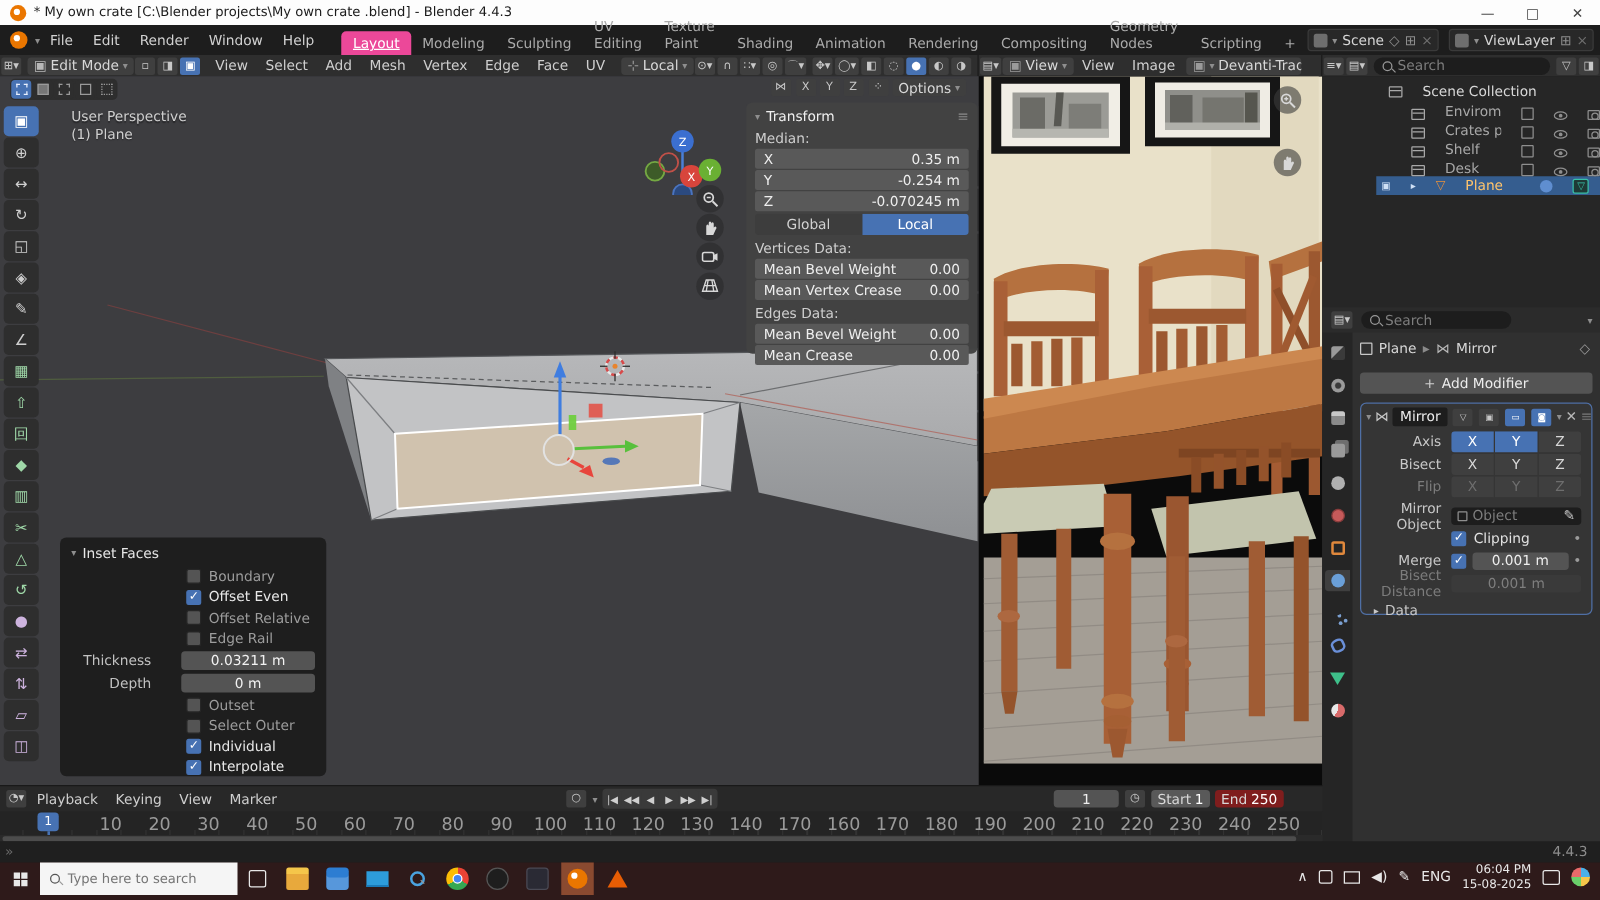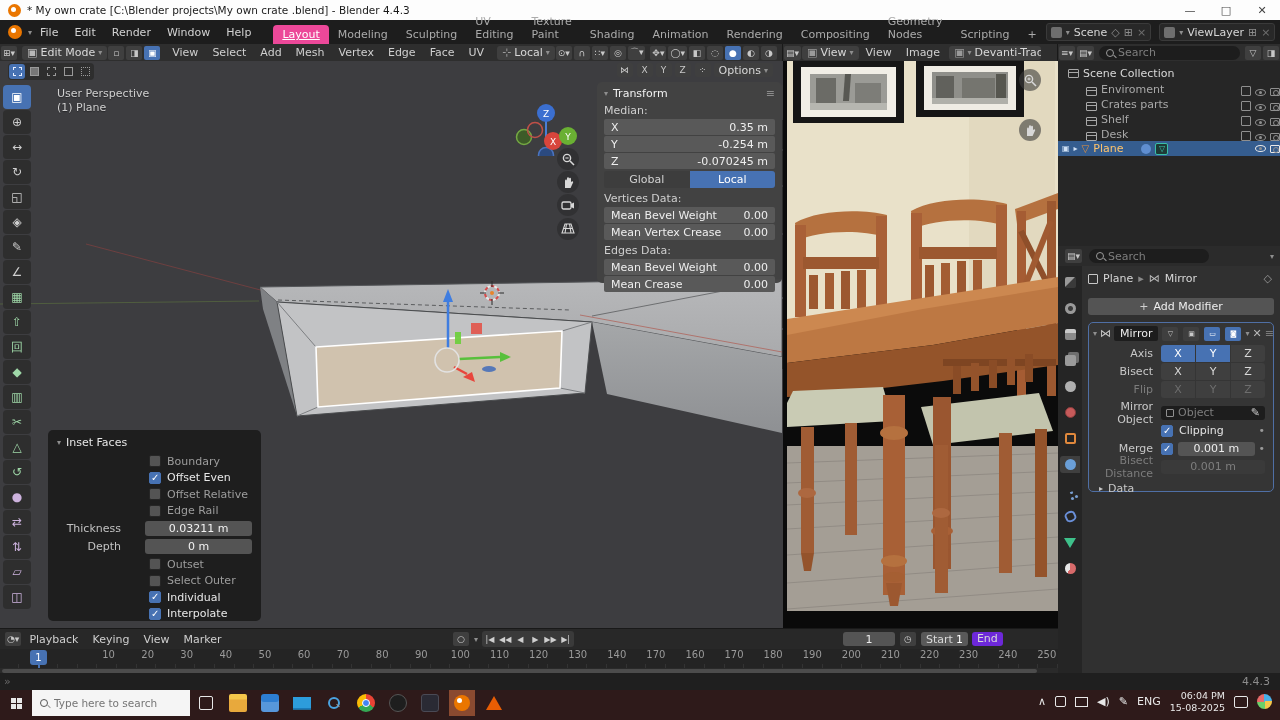--- a/index.html
+++ b/index.html
@@ -65,21 +65,21 @@
   .cb.on::after{content:"✓";position:absolute;left:1px;top:-1px;color:#fff;font-size:10px;}
   .ck-row .cklab{color:#9d9d9d;}
   .ck-row.on .cklab{color:#e8e8e8;}
   .fld-row{display:flex;align-items:center;height:17px;margin:1px 0;}
   .fld-row .flab{width:88px;text-align:right;padding-right:24px;color:#c2c2c2;}
   .fld{flex:1;background:#545454;border-radius:3px;height:15px;display:flex;align-items:center;justify-content:center;color:#f2f2f2;}
   
   #imgedit{position:absolute;left:783px;top:61px;width:275px;height:567px;background:#1c1c1c;overflow:hidden;}
   
   #outliner{position:absolute;left:1058px;top:61px;width:222px;height:185px;background:#262626;overflow:hidden;}
-  .ol-row{display:flex;align-items:center;height:15px;padding-left:10px;gap:4px;color:#c0c0c0;}
+  .ol-row{display:flex;align-items:center;height:15px;padding-left:10px;gap:16px;color:#c0c0c0;margin-left:43px;}
   .ol-row.child{padding-left:28px;color:#a8a8a8;align-items:flex-end;}
   .ol-row.sel{background:#355d8f;color:#fff;padding-left:4px;}
   .ol-name{flex:1;white-space:nowrap;overflow:hidden;}
   .ol-row.sel .ol-name{color:#ffc46c;flex:0 0 auto;}
   .col-icon{width:11px;height:9px;border:1px solid #a8a8a8;border-radius:1px;position:relative;flex:0 0 auto;}
   .col-icon::after{content:"";position:absolute;left:0;top:2px;width:100%;height:1px;background:#a8a8a8;}
   .eye-icon{width:11px;height:7px;border:1px solid #8f8f8f;border-radius:50%;position:relative;flex:0 0 auto;}
   .eye-icon::after{content:"";position:absolute;left:3px;top:1px;width:3px;height:3px;border-radius:50%;background:#8f8f8f;}
   .cam-icon{width:10px;height:8px;border:1px solid #8f8f8f;border-radius:1px;position:relative;flex:0 0 auto;}
   .cam-icon::after{content:"";position:absolute;left:2px;top:1px;width:4px;height:4px;border-radius:50%;border:1px solid #8f8f8f;}
@@ -104,22 +104,22 @@
   .dfld{flex:1;background:#545454;border-radius:3px;height:14px;display:flex;align-items:center;justify-content:center;color:#ededed;}
   .dfld.dark{background:#1d1d1d;color:#7e7e7e;justify-content:flex-start;padding:0 5px;gap:4px;}
   .dfld.dim{background:#3a3a3a;color:#7e7e7e;}
   #mod-panel{position:absolute;left:30px;top:76px;width:186px;height:170px;background:#353535;border:1px solid #4f6fa5;border-radius:5px;}
   .search-pill{display:flex;align-items:center;gap:4px;background:#1d1d1d;border-radius:9px;height:14px;padding:0 7px;color:#7e7e7e;flex:1;}
   .mag{width:8px;height:8px;border:1px solid #9a9a9a;border-radius:50%;position:relative;flex:0 0 auto;}
   .mag::after{content:"";position:absolute;left:6px;top:6px;width:4px;height:1px;background:#9a9a9a;transform:rotate(45deg);}
   
   #timeline{position:absolute;left:0;top:628px;width:1058px;height:45px;background:#282828;border-top:1px solid #191919;}
   #tl-header{position:absolute;left:0;top:0;width:100%;height:20px;display:flex;align-items:center;}
-  #ruler{position:absolute;left:0;top:20px;width:100%;height:19px;background:#242424;display:flex;padding-left:89px;color:#9a9a9a;font-size:10px;
-    background-image:repeating-linear-gradient(90deg,#333 0 1px,transparent 1px 19.6px);background-position:18px bottom;background-size:100% 4px;background-repeat:repeat-x;}
+  #ruler{position:absolute;left:0;top:20px;width:100%;height:19px;background:#242424;display:flex;padding-left:69px;color:#9a9a9a;font-size:14px;
+    background-image:repeating-linear-gradient(90deg,#333 0 1px,transparent 1px 19.6px);background-position:18px bottom;background-size:100% 4px;background-repeat:repeat-x;align-items:flex-end;}
   .tick{width:39.1px;text-align:center;flex:0 0 auto;}
   #playhead-badge{position:absolute;left:30px;top:21px;width:17px;height:15px;background:#4772b3;border-radius:3px;color:#fff;display:flex;align-items:center;justify-content:center;font-size:10px;}
   #playhead-line{position:absolute;left:38px;top:36px;width:1.5px;height:9px;background:#4772b3;}
   .transport{display:flex;gap:1px;background:#3a3a3a;border-radius:3px;padding:1px;}
   .tpbtn{min-width:14px;height:14px;background:#3a3a3a;border-radius:2px;color:#cfcfcf;font-size:8px;display:flex;align-items:center;justify-content:center;padding:0 1px;}
   #tl-scroll{position:absolute;left:0;top:39px;width:100%;height:6px;background:#2a2a2a;}
   #tl-scroll .handle{position:absolute;left:2px;top:1px;width:1035px;height:4px;border-radius:2px;background:#4c4c4c;}
   
   #statusbar{position:absolute;left:0;top:673px;width:1280px;height:17px;background:#1f1f1f;display:flex;align-items:center;color:#8c8c8c;}
   
@@ -944,21 +944,21 @@
           <span class="tpbtn">▶|</span>
         </div>
     </div>
     <div style="position:absolute;left:843px;display:flex;align-items:center;gap:4px;">
       <span class="dfld" style="width:52px;flex:none;">1</span>
       <span class="hbtn">◷</span>
       <span class="pill" style="background:#595959;">
         <span>Start</span>
           <span style="color:#fff;">1</span>
       </span>
-      <span class="pill" style="background:#6d28d9;flex-direction:column;">
+      <span class="pill" style="background:#7f1d1d;">
         <span>End</span>
           <span style="color:#fff;">250</span>
       </span>
     </div>
   </div>
   <div id="ruler">
 
   <span class="tick">10</span>
       <span class="tick">20</span>
       <span class="tick">30</span>

